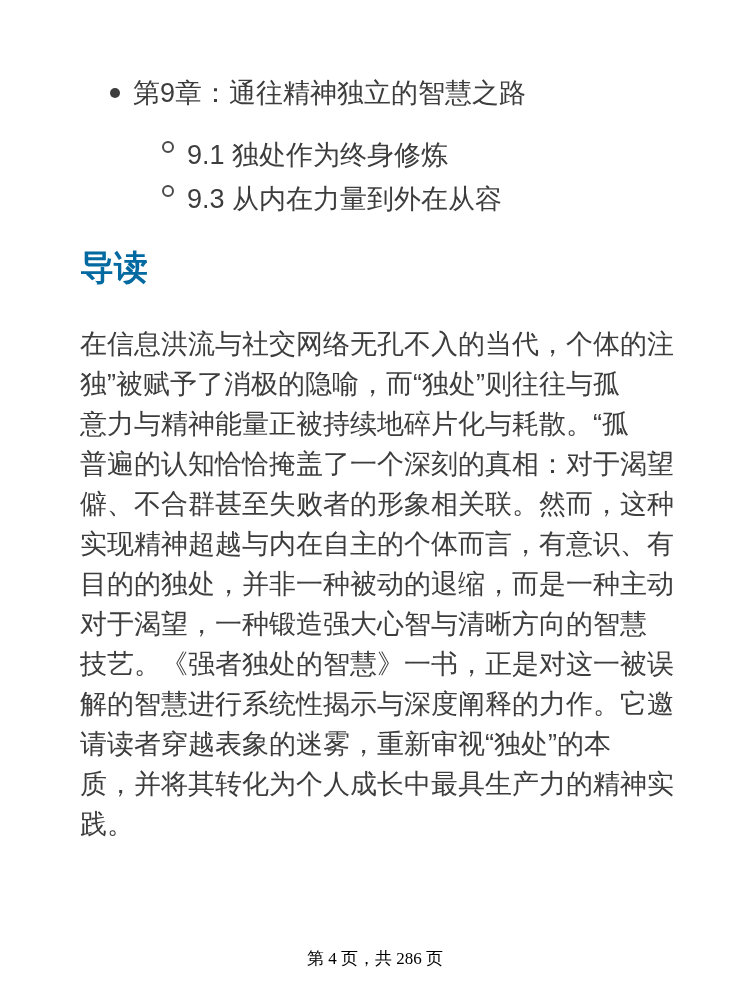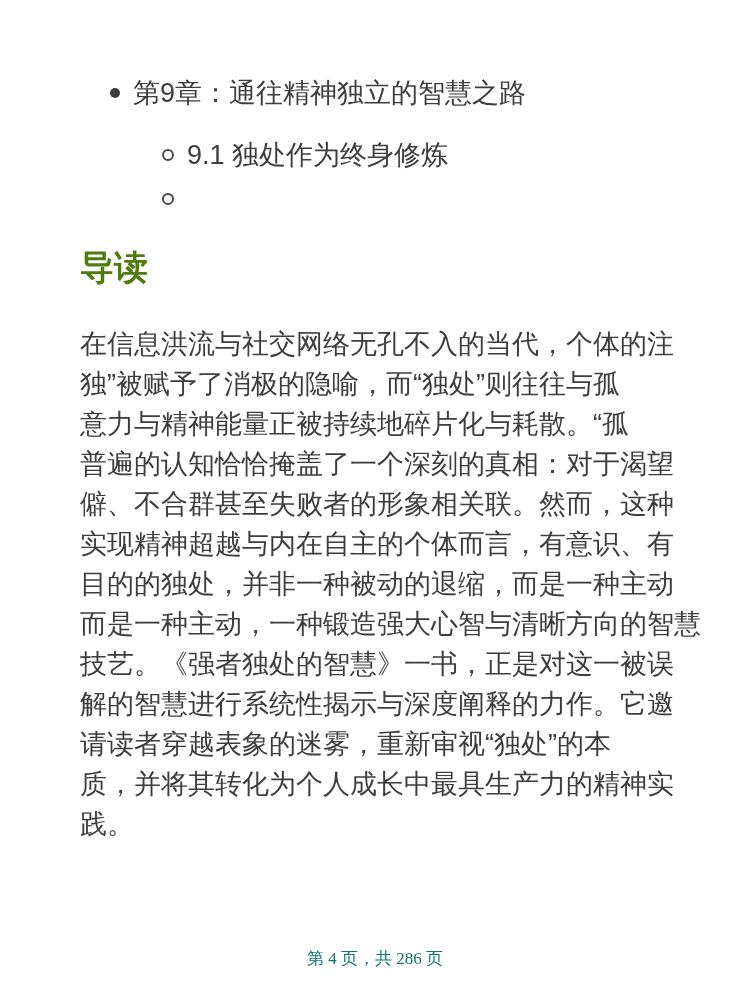--- a/index.html
+++ b/index.html
@@ -36,21 +36,20 @@
     background: #3d3d3d;
     margin-right: 13px;
     flex: none;
   }
   .toc-sections {
     margin-top: 33px;
   }
   .toc-section {
     margin-left: 162px;
     display: flex;
-    align-items: center;
     font-size: 27px;
     line-height: 28px;
     height: 28px;
     margin-bottom: 16px;
     white-space: nowrap;
   }
   .dot-hollow {
     width: 8px;
     height: 8px;
     border: 2px solid #4a4a4a;
@@ -58,76 +57,77 @@
     background: transparent;
     margin-right: 13px;
     flex: none;
   }
   
   .intro-heading {
     margin: 36px 0 0 80px;
     font-size: 34px;
     line-height: 36px;
     font-weight: bold;
-    color: #4d7c0f;
+    color: #0369a1;
   }
   .intro-paragraph {
     margin: 39px 78px 0 80px;
     font-size: 27px;
     line-height: 40px;
   }
   .intro-line {
     white-space: nowrap;
     height: 40px;
   }
   
   .page-footer {
     position: absolute;
     left: 0;
     right: 0;
     bottom: 33px;
     text-align: center;
     font-family: "Liberation Serif", "DejaVu Serif", serif;
     font-size: 17px;
     line-height: 17px;
-    color: #0f766e;
+    color: #000000;
   }
 </style>
 </head>
 <body>
 
 <div class="page">
 
   <section class="toc">
     <div class="toc-chapter">
       <span class="dot-filled"></span>
       <span>第9章：通往精神独立的智慧之路</span>
     </div>
     <div class="toc-sections">
       <div class="toc-section">
         <span class="dot-hollow"></span>
         <span>9.1 独处作为终身修炼</span>
       </div>
       <div class="toc-section">
         <span class="dot-hollow"></span>
+        <span>9.3 从内在力量到外在从容</span>
       </div>
     </div>
   </section>
 
   <h2 class="intro-heading">导读</h2>
 
   <div class="intro-paragraph">
     <div class="intro-line">在信息洪流与社交网络无孔不入的当代，个体的注</div>
     <div class="intro-line">独”被赋予了消极的隐喻，而“独处”则往往与孤</div>
     <div class="intro-line">意力与精神能量正被持续地碎片化与耗散。“孤</div>
     <div class="intro-line">普遍的认知恰恰掩盖了一个深刻的真相：对于渴望</div>
     <div class="intro-line">僻、不合群甚至失败者的形象相关联。然而，这种</div>
     <div class="intro-line">实现精神超越与内在自主的个体而言，有意识、有</div>
     <div class="intro-line">目的的独处，并非一种被动的退缩，而是一种主动</div>
-    <div class="intro-line">而是一种主动，一种锻造强大心智与清晰方向的智慧</div>
+    <div class="intro-line">对于渴望，一种锻造强大心智与清晰方向的智慧</div>
     <div class="intro-line">技艺。《强者独处的智慧》一书，正是对这一被误</div>
     <div class="intro-line">解的智慧进行系统性揭示与深度阐释的力作。它邀</div>
     <div class="intro-line">请读者穿越表象的迷雾，重新审视“独处”的本</div>
     <div class="intro-line">质，并将其转化为个人成长中最具生产力的精神实</div>
     <div class="intro-line">践。</div>
   </div>
 
   <footer class="page-footer">
     <span>第 4 页，共 286 页</span>
   </footer>

